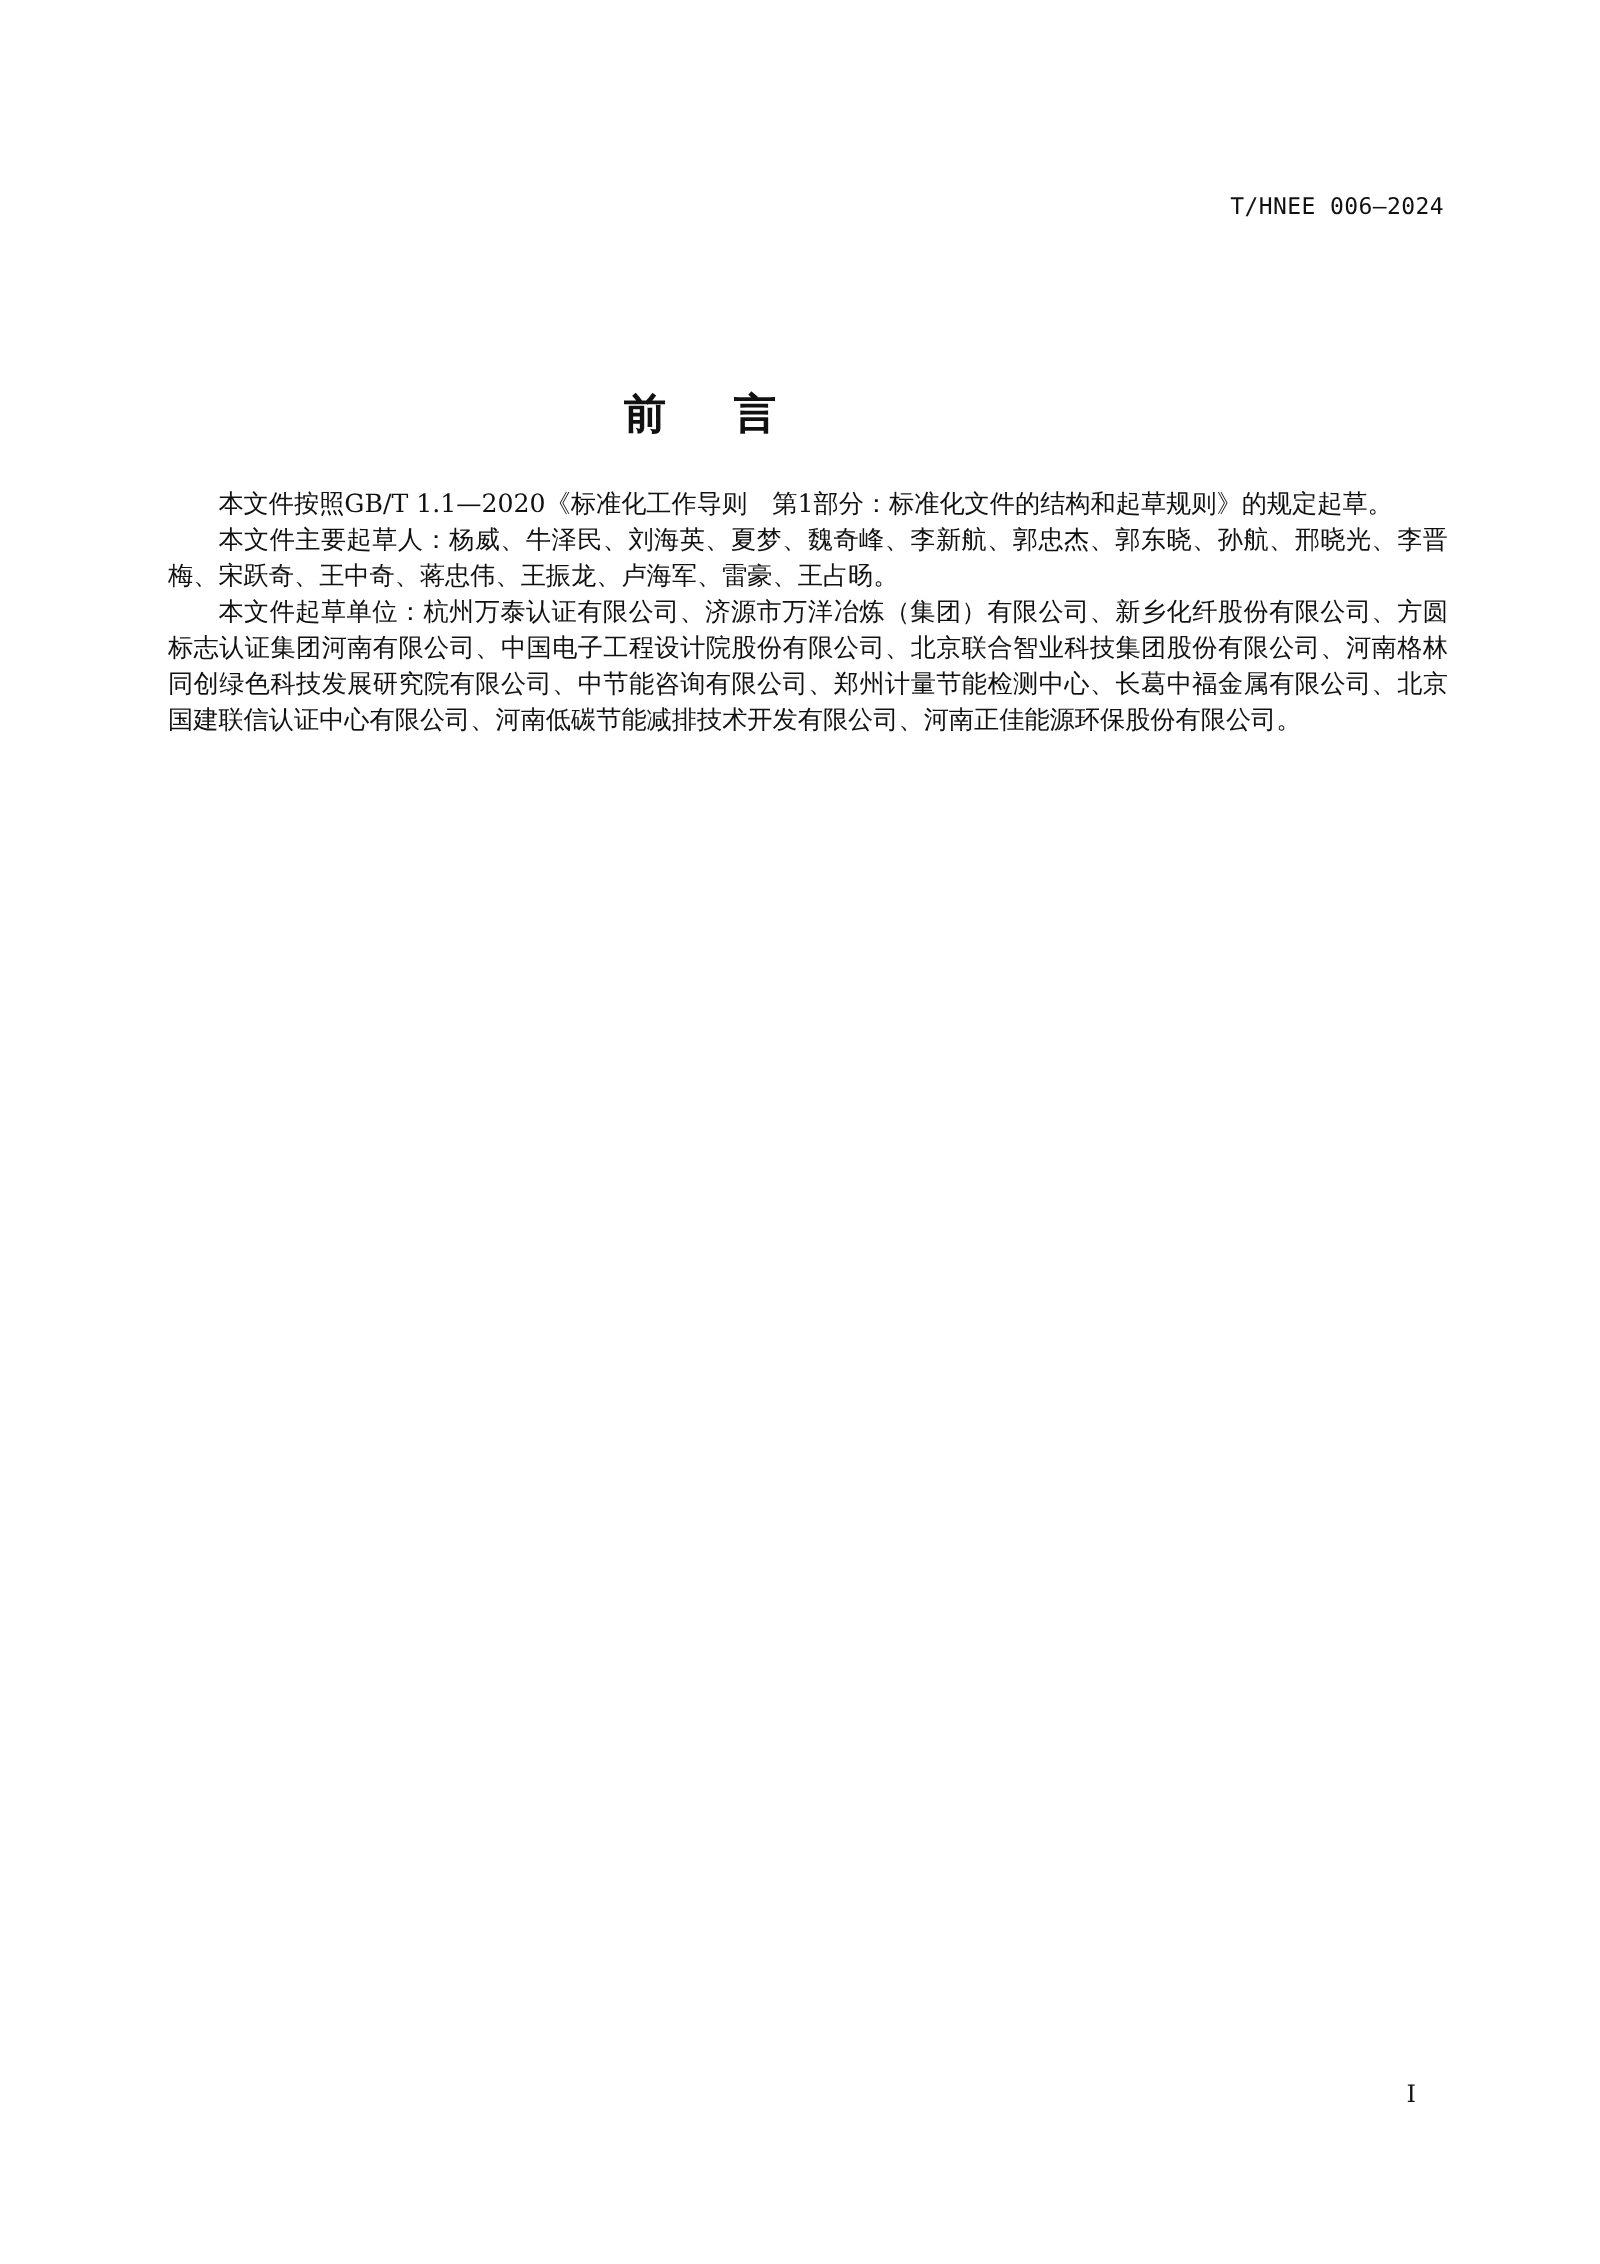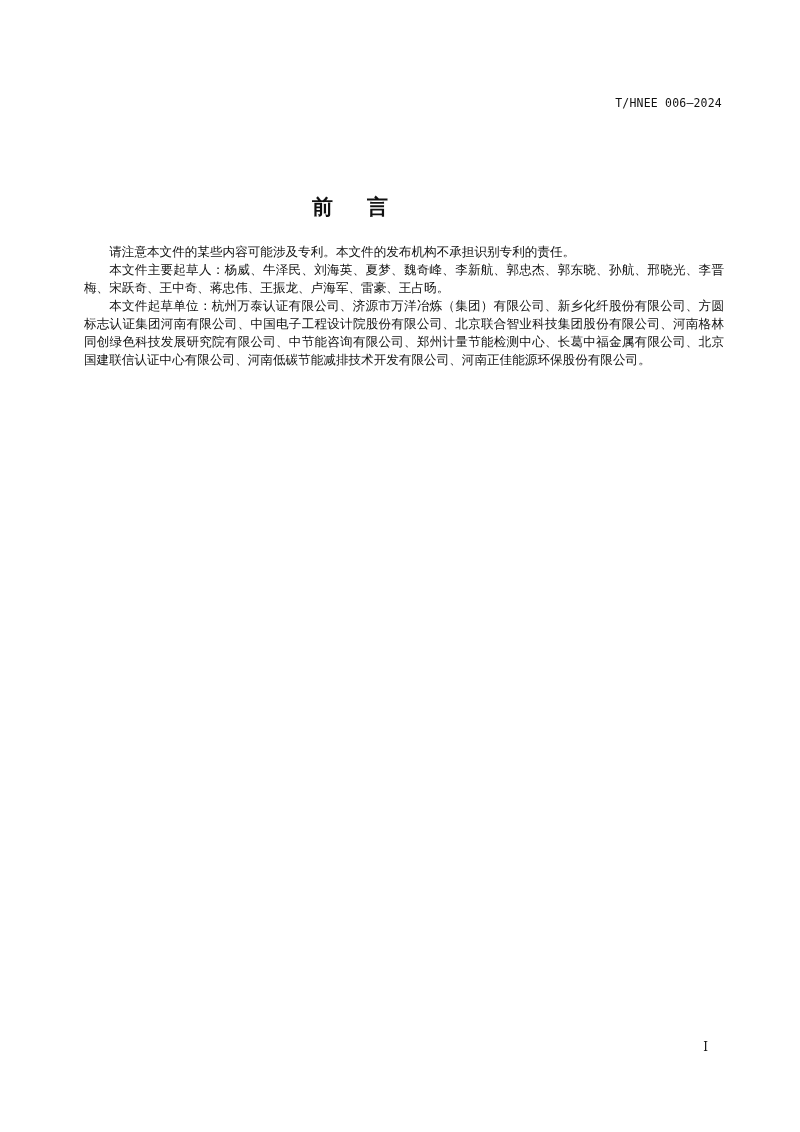--- a/index.html
+++ b/index.html
@@ -14,18 +14,18 @@
   .page-num { position: absolute; top: 1040px; right: 92px; font-size: 12px; }
 </style>
 </head>
 <body>
 
 <div class="doc-code">T/HNEE 006—2024</div>
 
 <div class="title">前言</div>
 
 <div class="body-text">
-  <p>请注意本文件的某些内容可能涉及专利。本文件的发布机构不承担识别专利的责任。</p>
+  <p>本文件按照GB/T 1.1—2020《标准化工作导则　第1部分：标准化文件的结构和起草规则》的规定起草。</p>
   <p>本文件主要起草人：杨威、牛泽民、刘海英、夏梦、魏奇峰、李新航、郭忠杰、郭东晓、孙航、邢晓光、李晋梅、宋跃奇、王中奇、蒋忠伟、王振龙、卢海军、雷豪、王占旸。</p>
   <p>本文件起草单位：杭州万泰认证有限公司、济源市万洋冶炼（集团）有限公司、新乡化纤股份有限公司、方圆标志认证集团河南有限公司、中国电子工程设计院股份有限公司、北京联合智业科技集团股份有限公司、河南格林同创绿色科技发展研究院有限公司、中节能咨询有限公司、郑州计量节能检测中心、长葛中福金属有限公司、北京国建联信认证中心有限公司、河南低碳节能减排技术开发有限公司、河南正佳能源环保股份有限公司。</p>
 </div>
 
 <div class="page-num">I</div>
 
 </body></html>

